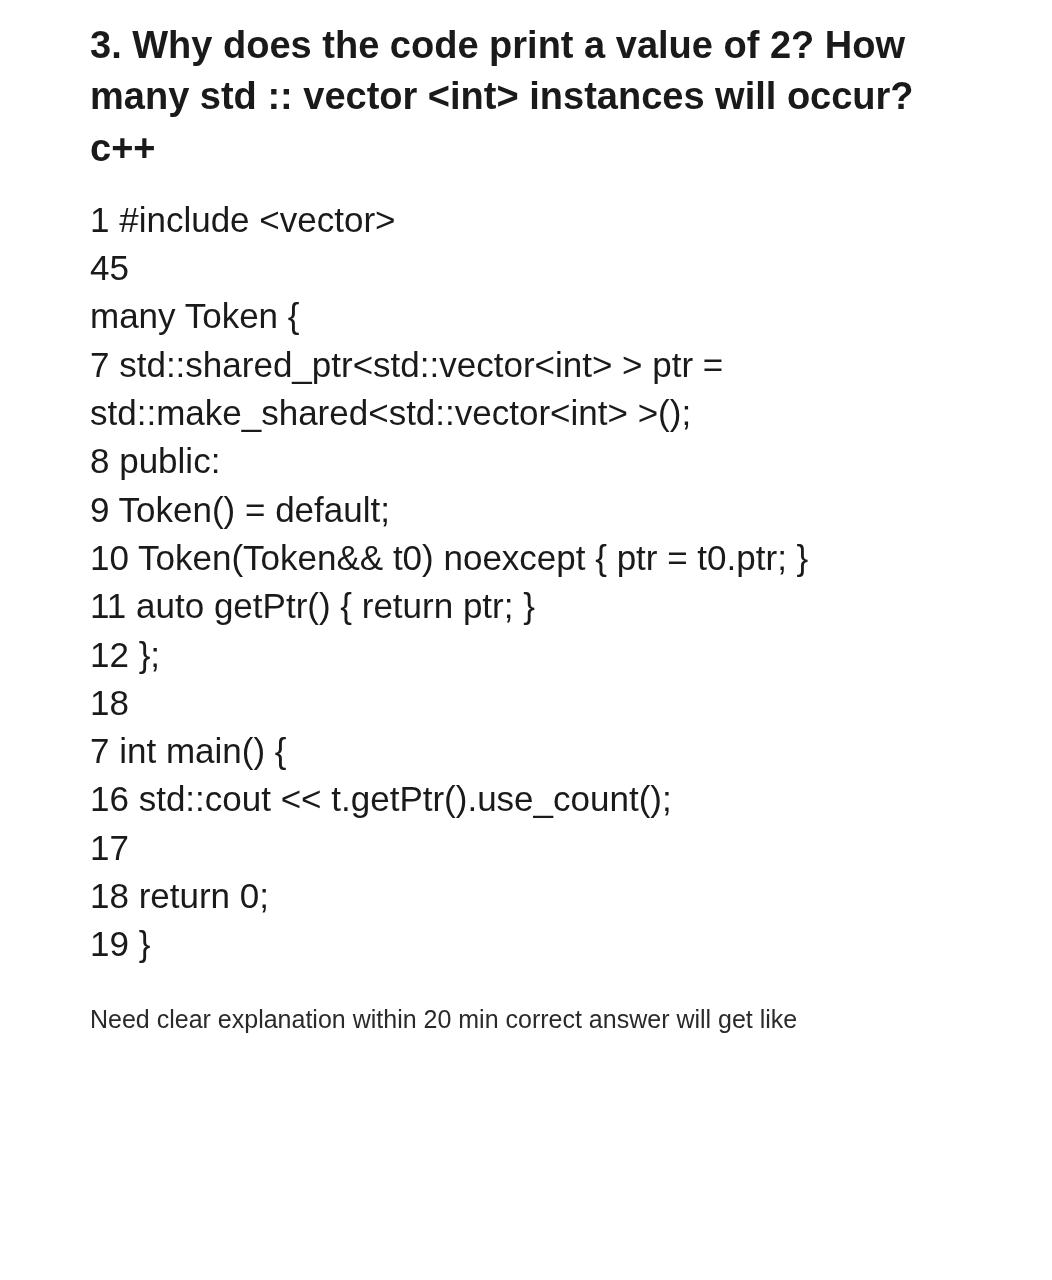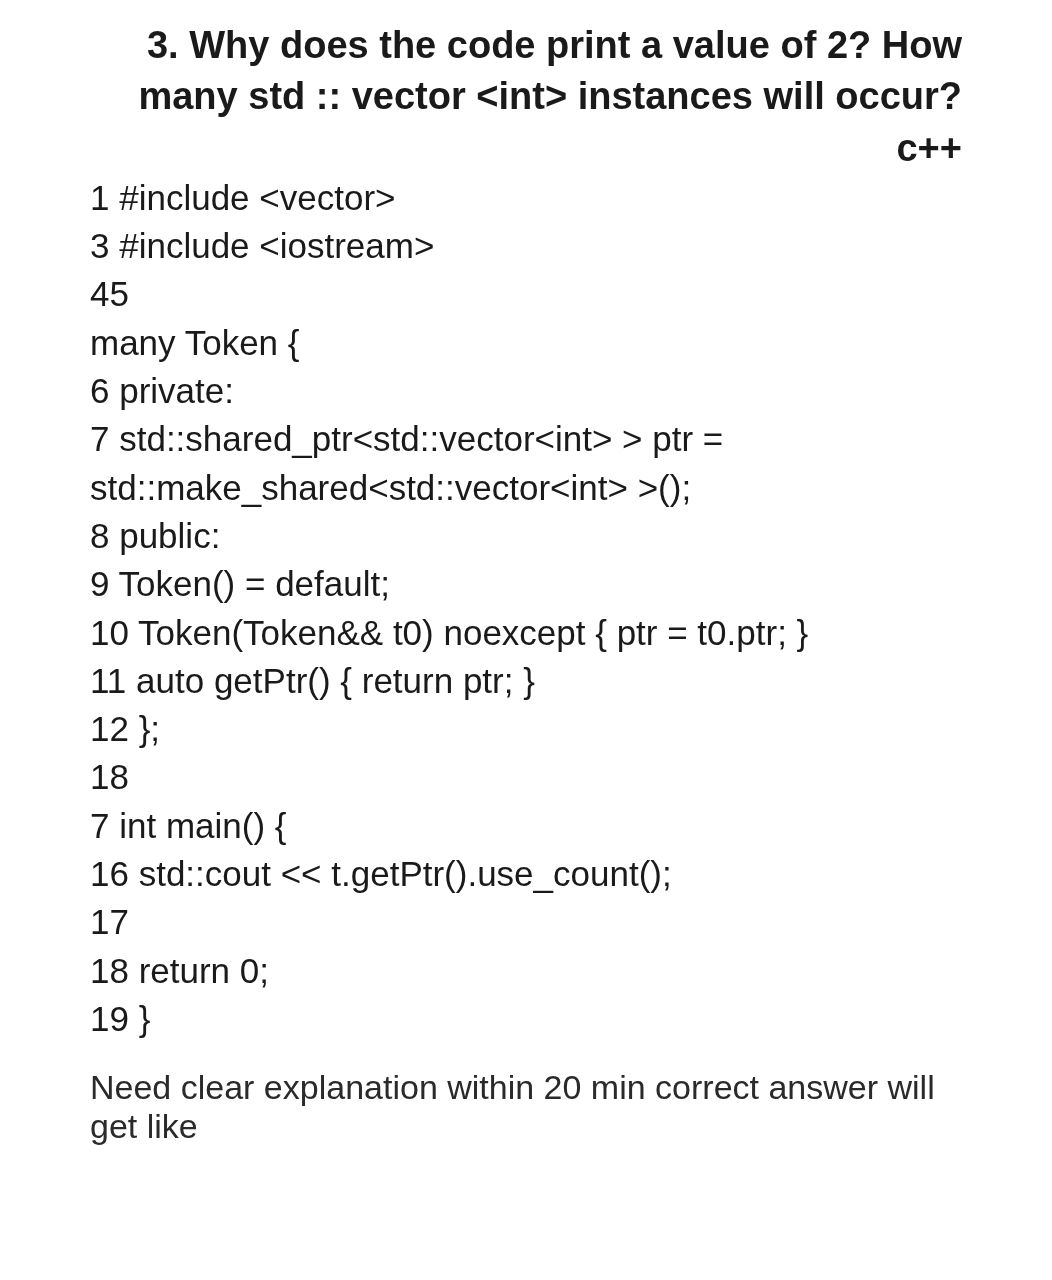--- a/index.html
+++ b/index.html
@@ -12,47 +12,45 @@
       width: 1052px;
       height: 1280px;
       font-family: Arial, Helvetica, sans-serif;
       color: #1a1a1a;
       padding: 20px 90px;
     }
     .question-title {
       font-size: 38px;
       font-weight: bold;
       line-height: 1.35;
-      text-align: right;
+      margin-bottom: 22px;
     }
     .code-block {
       font-size: 35px;
       line-height: 1.38;
       font-family: Arial, Helvetica, sans-serif;
     }
     .code-line {
       display: block;
     }
     .footer-note {
-      margin-top: 25px;
-      font-size: 34px;
+      margin-top: 36px;
+      font-size: 25px;
       color: #2a2a2a;
     }
   </style>
 </head>
 <body>
 
 <div class="question-title">3. Why does the code print a value of 2? How many std :: vector &lt;int&gt; instances will occur? c++</div>
 
 <div class="code-block">
   <span class="code-line">1 #include &lt;vector&gt;</span>
-  <span class="code-line">3 #include &lt;iostream&gt;</span>
   <span class="code-line">45</span>
   <span class="code-line">many Token {</span>
-  <span class="code-line">6 private:</span>
   <span class="code-line">7 std::shared_ptr&lt;std::vector&lt;int&gt; &gt; ptr = std::make_shared&lt;std::vector&lt;int&gt; &gt;();</span>
   <span class="code-line">8 public:</span>
   <span class="code-line">9 Token() = default;</span>
   <span class="code-line">10 Token(Token&amp;&amp; t0) noexcept { ptr = t0.ptr; }</span>
   <span class="code-line">11 auto getPtr() { return ptr; }</span>
   <span class="code-line">12 };</span>
   <span class="code-line">18</span>
   <span class="code-line">7 int main() {</span>
   <span class="code-line">16 std::cout &lt;&lt; t.getPtr().use_count();</span>
   <span class="code-line">17</span>

